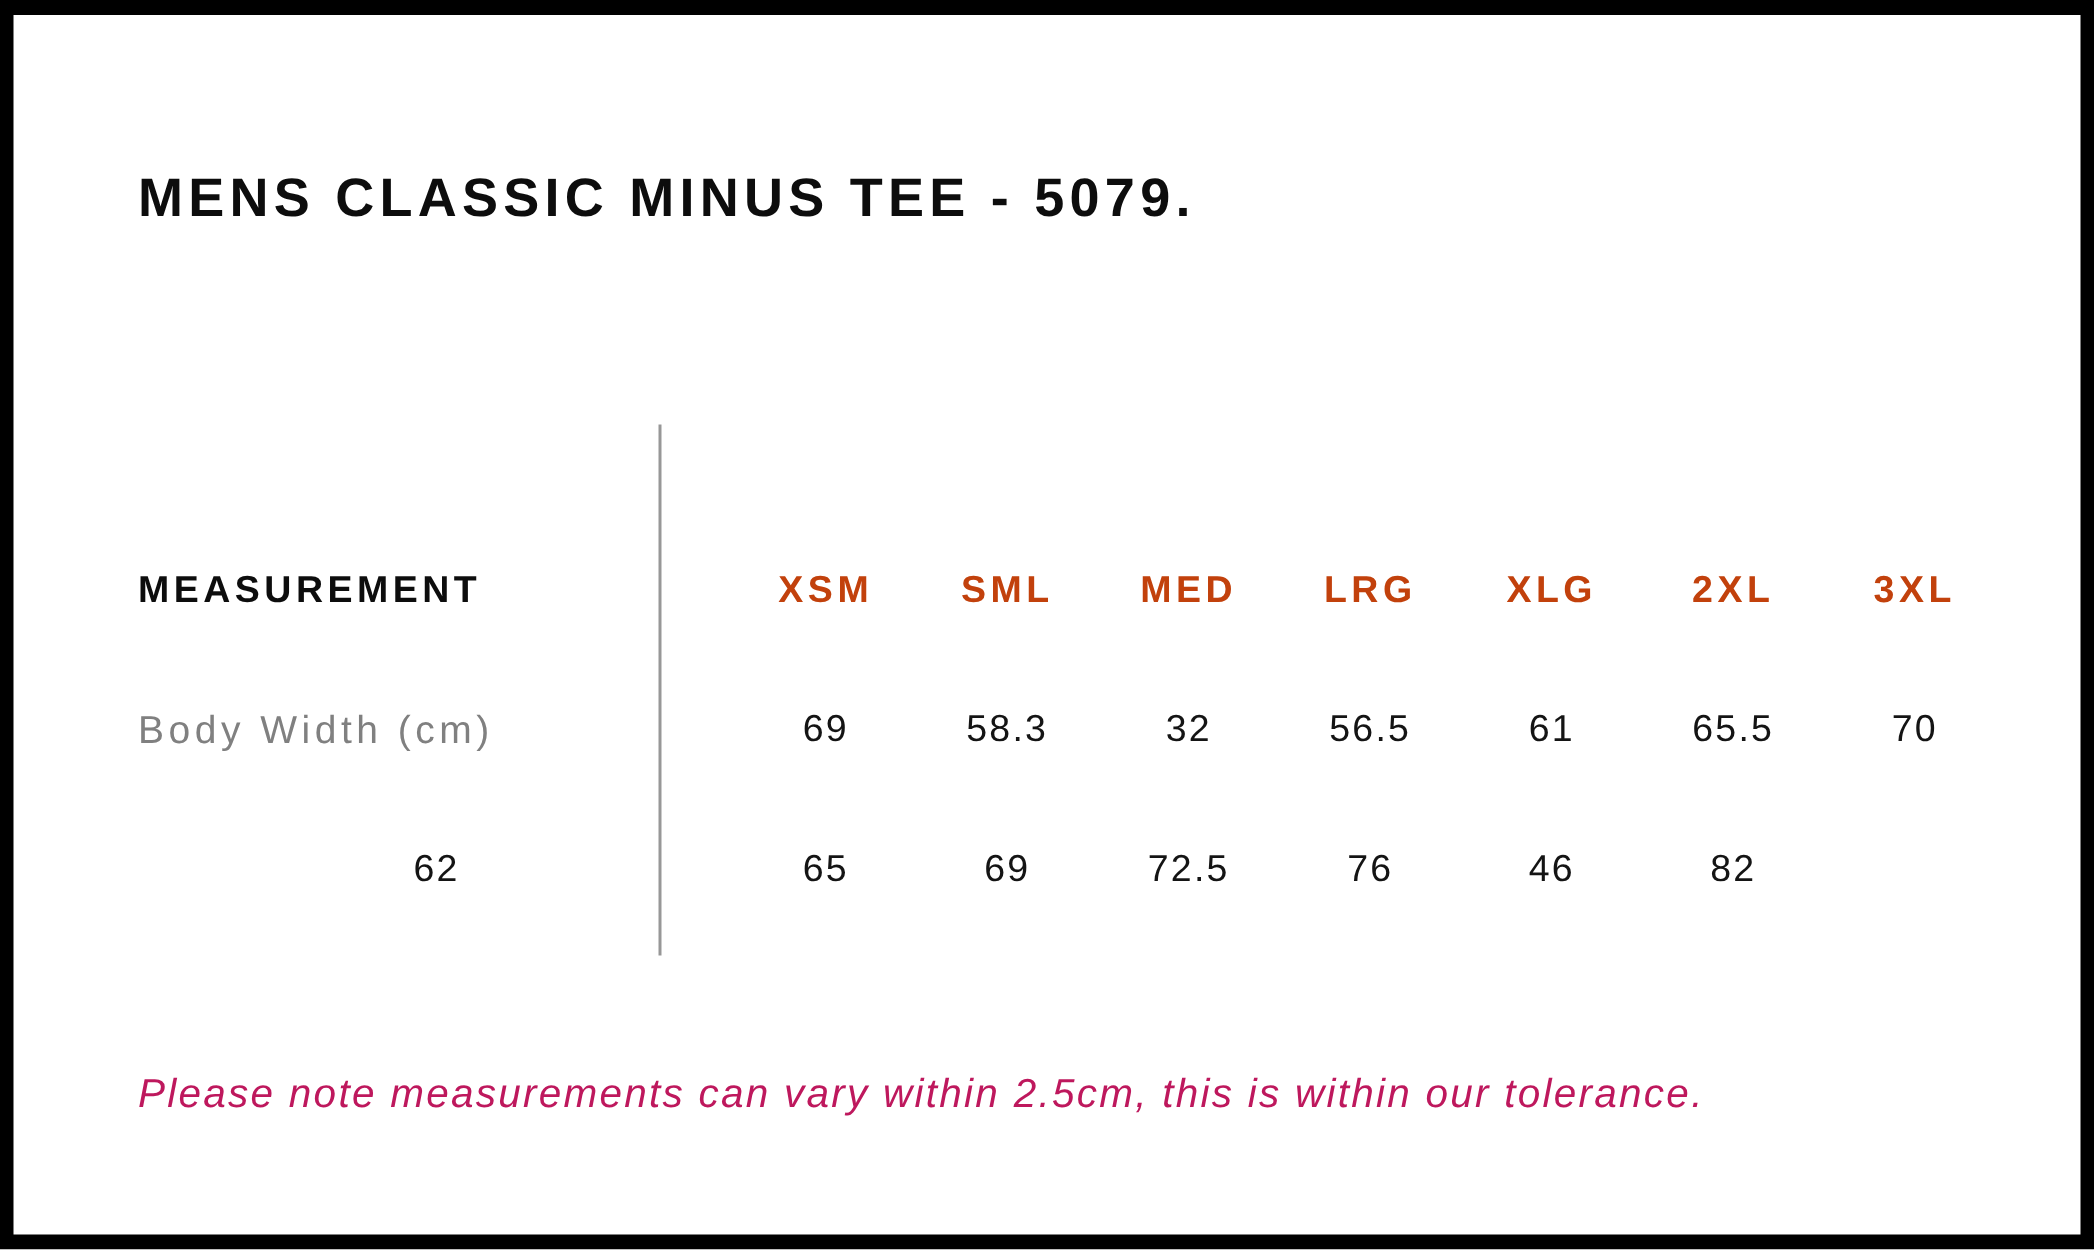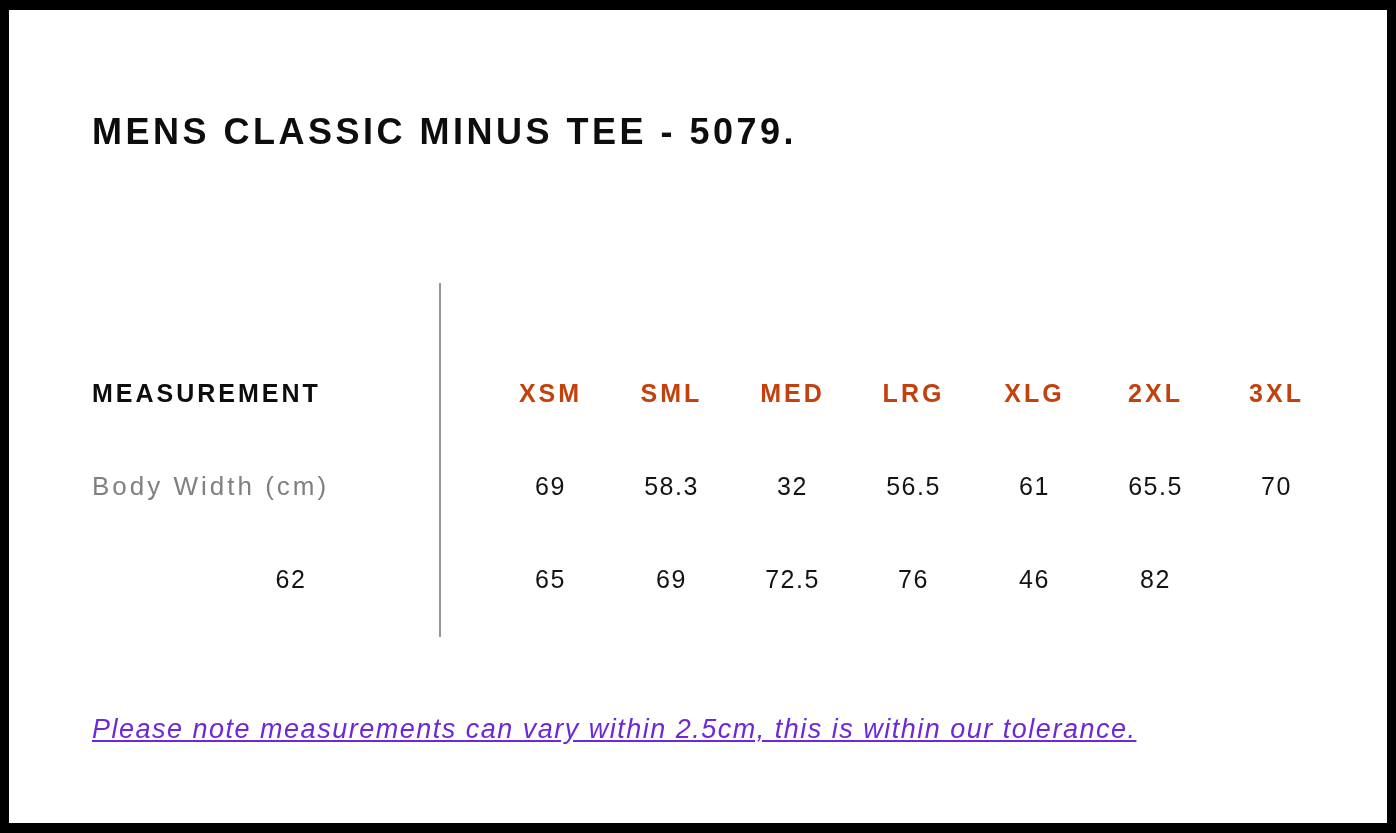--- a/index.html
+++ b/index.html
@@ -74,24 +74,23 @@
     font-weight: bold;
     letter-spacing: 3px;
   }
   .tolerance-note {
     position: absolute;
     left: 83px;   
     top: 704px;   
     margin: 0;
     font-size: 27px;
     font-style: italic;
-    color: #6d28d9;
+    color: #be185d;
     letter-spacing: 1.5px;
     white-space: nowrap;
-    text-decoration: underline;
   }
 </style>
 </head>
 <body>
 
 <div class="frame">
 
   <h1 class="page-title">MENS CLASSIC MINUS TEE - 5079.</h1>
 
   <div class="v-divider"></div>

